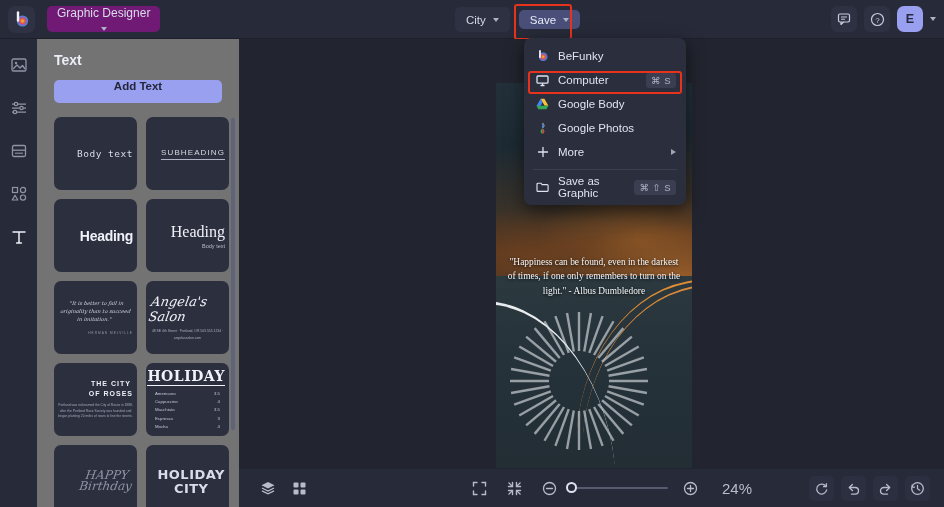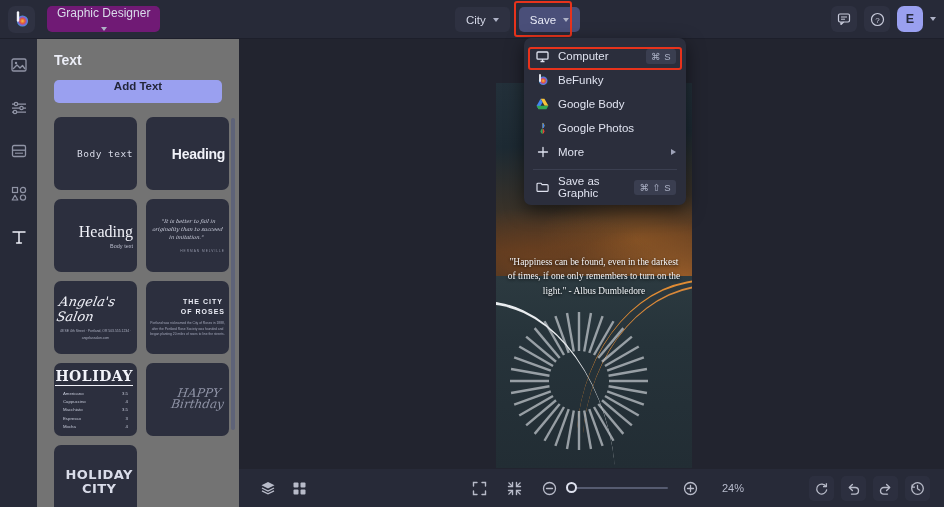--- a/index.html
+++ b/index.html
@@ -32,21 +32,21 @@
   .center-actions {
     position: absolute; left: 455px; top: 7px; display: flex; gap: 9px; align-items: center;
   }
   .open-btn {
     height: 25px; padding: 0 11px; border-radius: 5px; background: #2e3141;
     display: flex; align-items: center; gap: 7px; font-size: 11.5px; color: #d4d7e6;
     cursor: pointer;
   }
   .save-wrap { position: relative; }
   .save-btn {
-    height: 25px; padding: 0 11px; border-radius: 5px; background: #4a4f79;
+    height: 19px; padding: 0 11px; border-radius: 5px; background: #4a4f79;
     display: flex; align-items: center; gap: 7px; font-size: 11.5px; color: #e9ebf7;
     cursor: pointer;
   }
   .annot-save {
     position: absolute; left: -5px; top: -6px; width: 58px; height: 36px;
     border: 2px solid #e8331c; border-radius: 3px; pointer-events: none;
   }
   .topright { position: absolute; right: 8px; top: 6px; display: flex; align-items: center; gap: 7px; }
   .ic-btn {
     width: 26px; height: 26px; border-radius: 6px; background: #2e3141;
@@ -200,21 +200,21 @@
     align-items: center; justify-content: center; cursor: pointer; opacity: .85;
   }
   .bb-center { position: absolute; left: 228px; display: flex; align-items: center; gap: 10px; }
   .slider-track {
     width: 96px; height: 2px; background: #565b70; border-radius: 1px; position: relative;
   }
   .slider-knob {
     position: absolute; left: -6px; top: -5px; width: 11px; height: 11px;
     border-radius: 50%; border: 2px solid #dfe2ef; background: #272a38; cursor: pointer;
   }
-  .zoom-label { font-size: 11px; color: #b8bccd; margin-left: 9px; }
+  .zoom-label { font-size: 15px; color: #b8bccd; margin-left: 9px; }
   .bb-right { position: absolute; right: 14px; display: flex; gap: 7px; }
   .bb-right .bb-ic { background: #2e3141; }
 
   svg { display: block; }
 </style>
 </head>
 <body>
 
 <div class="app">
 
@@ -269,38 +269,38 @@
       <div class="avatar">
         <span>E</span>
       </div>
       <span class="chev"></span>
     </div>
   </div>
 
   <div class="dropdown">
     <div class="dd-item">
       <span class="dd-ic">
+        <svg width="12" height="12" viewBox="0 0 12 12">
+          <circle cx="6.2" cy="6.8" r="4.3" fill="url(#lg)"></circle>
+          <path d="M3 1 v6" stroke="#f3f4fa" stroke-width="1.8" stroke-linecap="round"></path>
+        </svg>
+      </span>
+      <span class="dd-label">BeFunky</span>
+    </div>
+
+    <div class="dd-item">
+      <span class="dd-ic">
         <svg width="13" height="13" viewBox="0 0 13 13">
           <rect x="1" y="2" width="11" height="7.2" rx="1" fill="none" stroke="#dfe2ef" stroke-width="1.3"></rect>
           <path d="M4.5 11.5h4M6.5 9.2v2.3" stroke="#dfe2ef" stroke-width="1.3"></path>
         </svg>
       </span>
       <span class="dd-label">Computer</span>
       <span class="kbd">⌘ S</span>
       <div class="annot-computer"></div>
-    </div>
-
-    <div class="dd-item">
-      <span class="dd-ic">
-        <svg width="12" height="12" viewBox="0 0 12 12">
-          <circle cx="6.2" cy="6.8" r="4.3" fill="url(#lg)"></circle>
-          <path d="M3 1 v6" stroke="#f3f4fa" stroke-width="1.8" stroke-linecap="round"></path>
-        </svg>
-      </span>
-      <span class="dd-label">BeFunky</span>
     </div>
 
     <div class="dd-item">
       <span class="dd-ic">
         <svg width="13" height="12" viewBox="0 0 13 12">
           <path d="M4.6 0.8 L8.4 0.8 L12.4 7.8 L8.6 7.8 Z" fill="#f7c23a"></path>
           <path d="M4.6 0.8 L0.6 7.8 L2.6 11.2 L6.6 4.2 Z" fill="#4285f4"></path>
           <path d="M0.6 7.8 L12.4 7.8 L10.4 11.2 L2.6 11.2 Z" fill="#34a853"></path>
         </svg>
       </span>
@@ -382,20 +382,23 @@
 
   <div class="panel">
     <div class="panel-title">Text</div>
     <div class="add-text-btn">
       <span>Add Text</span>
     </div>
 
     <div class="grid">
       <div class="card">
         <span class="c-body">Body text</span>
+      </div>
+      <div class="card">
+        <span class="c-sub">SUBHEADING</span>
       </div>
       <div class="card">
         <span class="c-head-bold">Heading</span>
       </div>
       <div class="card">
         <span class="c-head-serif">Heading</span>
         <span class="c-head-serif-sub">Body text</span>
       </div>
       <div class="card">
         <span class="c-script">"It is better to fail in originality than to succeed in imitation."</span>

